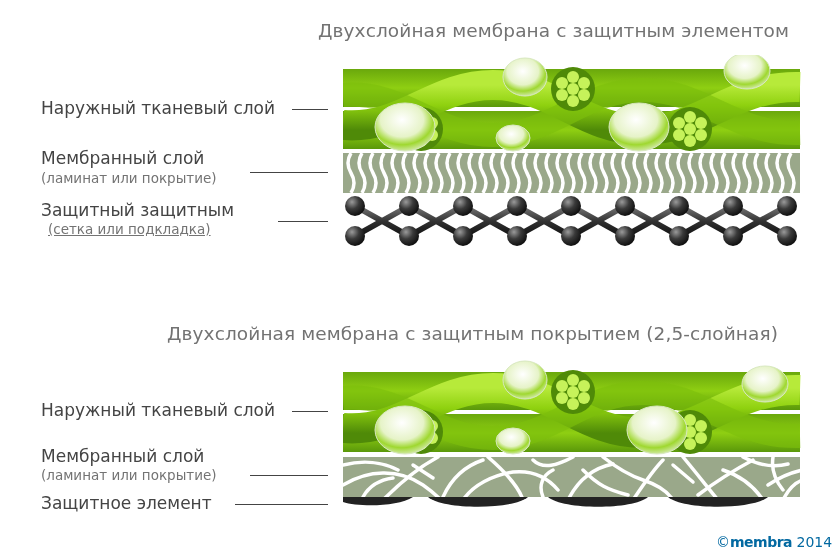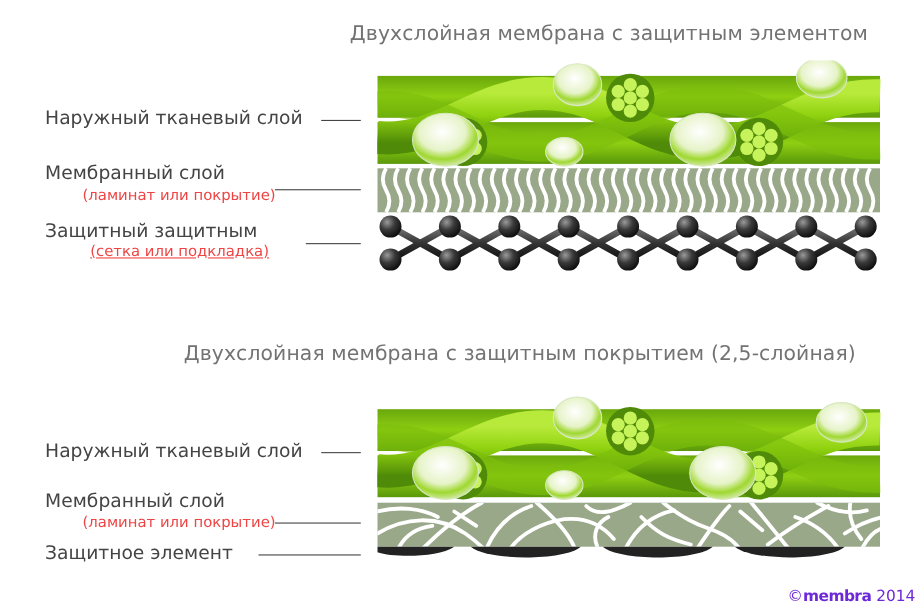--- a/index.html
+++ b/index.html
@@ -1,22 +1,22 @@
 <!DOCTYPE html>
 <html><head>
 <meta charset="utf-8">
 <style>
   html, body { margin: 0; padding: 0; background: #ffffff; }
   body { width: 840px; height: 560px; position: relative; overflow: hidden; font-family: "DejaVu Sans", sans-serif; color: #333; }
   .title { position: absolute; font-size: 18.5px; color: #737373; white-space: nowrap; letter-spacing: 0.1px; }
   .label { position: absolute; font-size: 17px; color: #444; white-space: nowrap; }
-  .sublabel { position: absolute; font-size: 13.5px; color: #ef4444; white-space: nowrap; margin-left: 34px; }
+  .sublabel { position: absolute; font-size: 13.5px; color: #737373; white-space: nowrap; }
   .leader { position: absolute; height: 1px; background: #444; }
   .illus { position: absolute; }
-  .copyright { position: absolute; left: 716px; top: 534px; font-size: 14px; color: #6d28d9; white-space: nowrap; }
+  .copyright { position: absolute; left: 716px; top: 534px; font-size: 14px; color: #0369a1; white-space: nowrap; }
   .copyright .brand { font-weight: bold; letter-spacing: -0.5px; }
 </style>
 </head>
 <body>
 
 <div class="title" style="left:318px; top:20px;">Двухслойная мембрана с защитным элементом</div>
 
 <div class="label" style="left:41px; top:98px;">Наружный тканевый слой</div>
 <div class="leader" style="left:292px; top:109px; width:36px;"></div>
 
@@ -185,21 +185,21 @@
       <circle cx="174" cy="181" r="10"></circle>
         <circle cx="228" cy="181" r="10"></circle>
         <circle cx="282" cy="181" r="10"></circle>
       <circle cx="336" cy="181" r="10"></circle>
         <circle cx="390" cy="181" r="10"></circle>
         <circle cx="444" cy="181" r="10"></circle>
     </g>
   </g>
 </svg>
 
-<div class="title" style="left:167px; top:311px;">Двухслойная мембрана с защитным покрытием (2,5-слойная)</div>
+<div class="title" style="left:167px; top:323px;">Двухслойная мембрана с защитным покрытием (2,5-слойная)</div>
 
 <div class="label" style="left:41px; top:400px;">Наружный тканевый слой</div>
 <div class="leader" style="left:292px; top:411px; width:36px;"></div>
 
 <div class="label" style="left:41px; top:446px;">Мембранный слой</div>
 <div class="sublabel" style="left:41px; top:467px;">(ламинат или покрытие)</div>
 <div class="leader" style="left:250px; top:475px; width:78px;"></div>
 
 <div class="label" style="left:41px; top:493px;">Защитное элемент</div>
 <div class="leader" style="left:235px; top:504px; width:93px;"></div>

